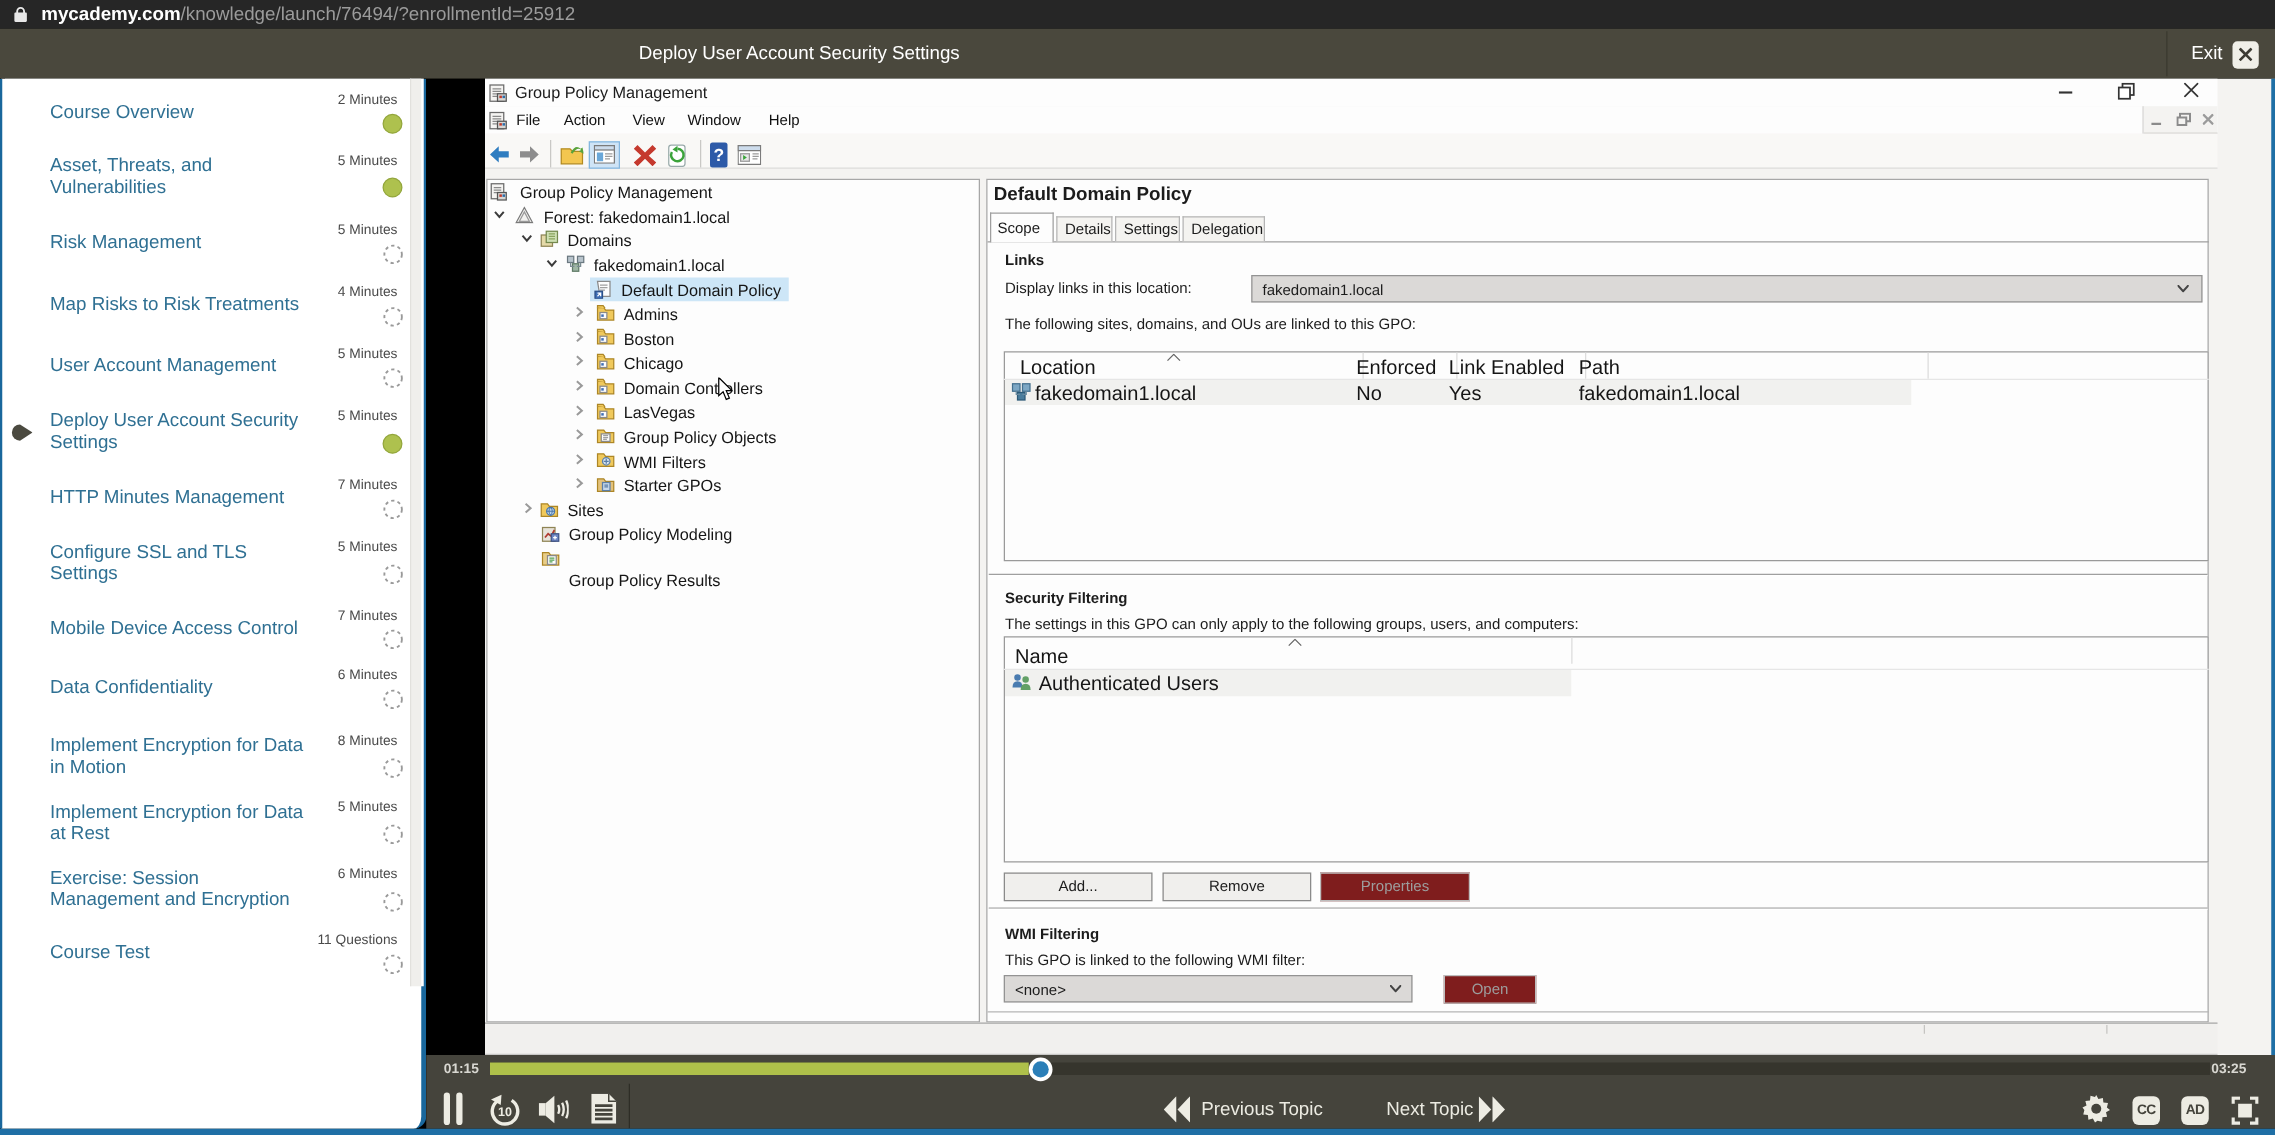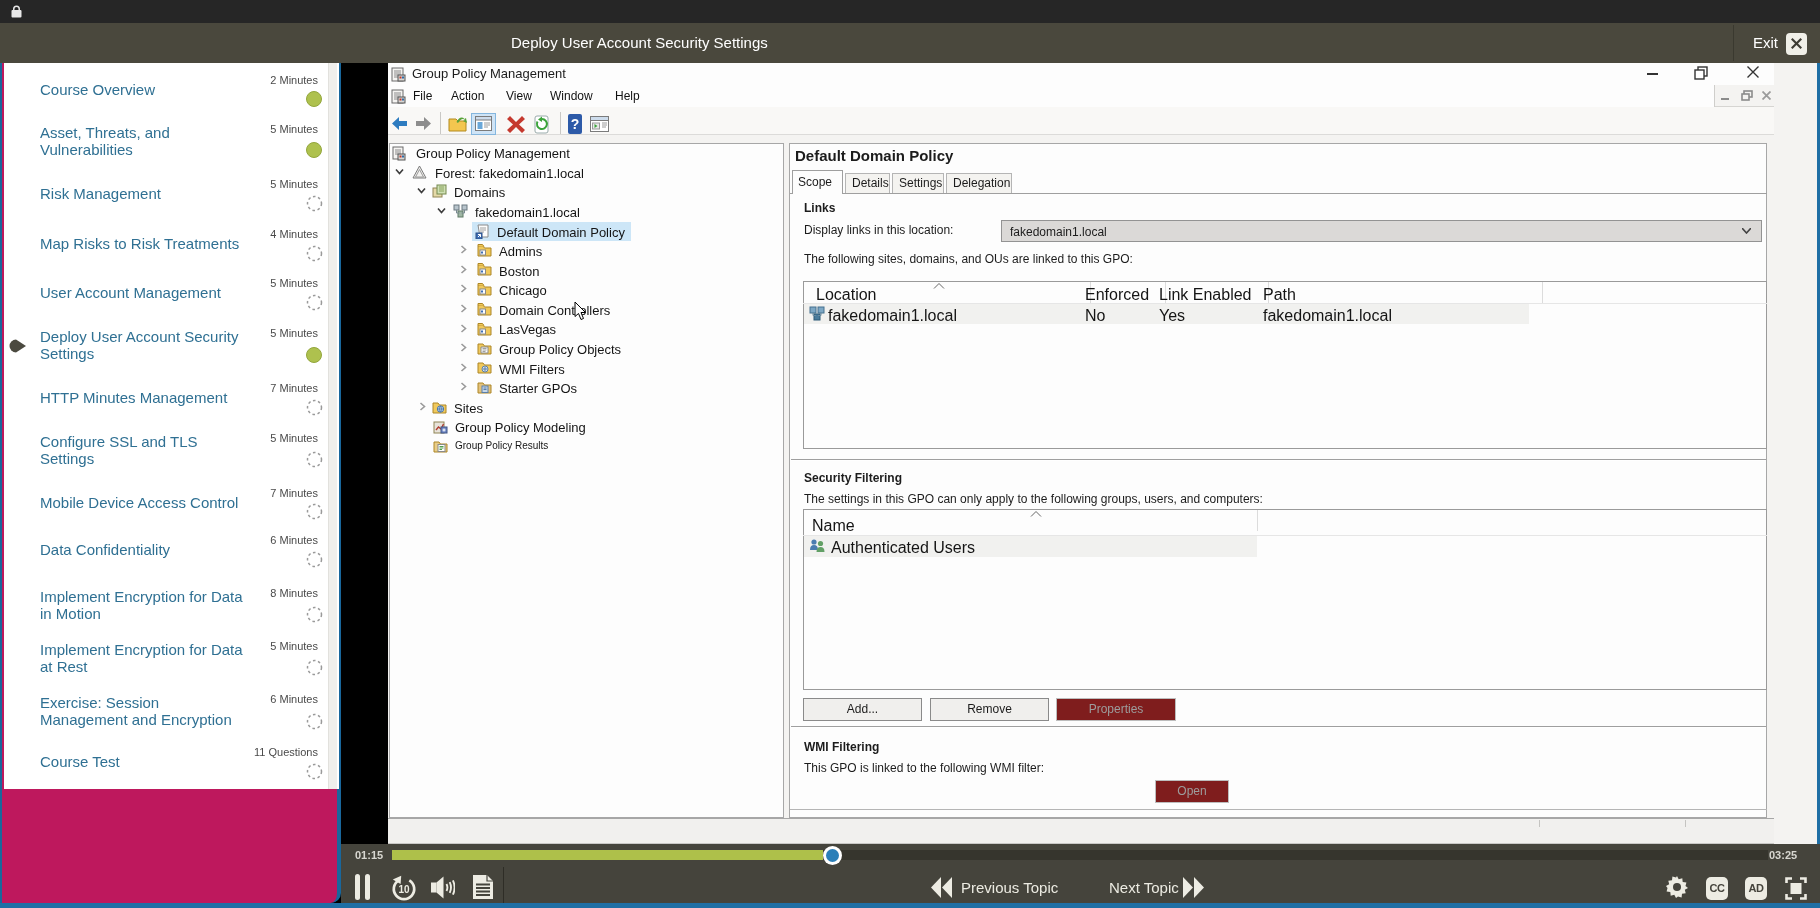--- a/index.html
+++ b/index.html
@@ -2,21 +2,21 @@
 <html><head><meta charset="utf-8"><title>Course</title><style>
 *{margin:0;padding:0;box-sizing:border-box}
 html,body{width:1820px;height:908px;overflow:hidden}
 body{font-family:"Liberation Sans",sans-serif;background:#000;position:relative}
 .abs{position:absolute}
 #urlbar{left:0;top:0;width:1820px;height:23px;background:#262626;color:#fff}
 #header{left:0;top:23px;width:1820px;height:40px;background:#4a483d}
 #hdrblue{left:0;top:0;width:501px;height:40px;background:#19679c}
 .hl{color:#fff;font-size:14px;font-weight:bold;white-space:nowrap}
 #stage{left:0;top:63px;width:1820px;height:840px;background:#000}
-#sidebar{left:0;top:0;width:341px;height:840px;background:#be185d;border-left:2px solid #19679c;border-right:4px solid #19679c;border-bottom-right-radius:10px}
+#sidebar{left:0;top:0;width:341px;height:840px;background:#ffffff;border-left:2px solid #19679c;border-right:4px solid #19679c;border-bottom-right-radius:10px}
 #sblist{left:2px;top:0;width:335px;height:726px;background:#ffffff}
 #sbgutter{left:326px;top:0;width:9px;height:726px;background:#f0efec;border-left:1px solid #e2e1dd}
 .ti{color:#2f7093;font-size:15px;line-height:16.5px;white-space:nowrap}
 .mi{color:#4a4a4a;font-size:11px;position:absolute;right:21px;text-align:right;white-space:nowrap}
 .cir{position:absolute;width:16px;height:16px;border-radius:50%}
 .cg{background:#aec14e;border:1px solid #93a63c}
 #win{left:388px;top:0;width:1506px;height:781px;background:#f4f3f1;font-size:12px;color:#1c1c1c}
 #titlebar{left:0;top:0;width:1386px;height:22px;background:#fdfdfd}
 #menubar{left:0;top:22px;width:1386px;height:22px;background:#fdfdfd}
 .mtxt{position:absolute;top:4px;font-size:12px;color:#111}
@@ -35,20 +35,21 @@
 .ctxt{color:#ecebe2;font-size:15px;position:absolute}
 #bottomline{left:0;top:903px;width:1820px;height:5px;background:#1f6fa5}
 .tm{color:#d8d7d1;font-size:11px;font-weight:bold;position:absolute}
 svg{display:block}
 </style></head><body>
 
 <div class="abs" id="urlbar">
  <svg class="abs" style="left:11px;top:5px" width="11" height="13" viewBox="0 0 11 13">
       <path fill="#e8e8e8" d="M2 5V4a3.5 3.5 0 0 1 7 0v1h.6c.5 0 .9.4.9.9v5.7c0 .5-.4.9-.9.9H1.4c-.5 0-.9-.4-.9-.9V5.9c0-.5.4-.9.9-.9H2zm1.5 0h4V4a2 2 0 0 0-4 0v1z"></path>
     </svg>
+ <div class="abs" style="left:33px;top:3px;font-size:15px;color:#ffffff"><b>mycademy.com</b><span style="color:#9b9b9b">/knowledge/launch/76494/?enrollmentId=25912</span></div>
 </div>
 
 <div class="abs" id="header">
  <div class="abs" style="left:511px;top:11px;color:#fff;font-size:15px">Deploy User Account Security Settings</div>
  <div class="abs" style="left:1733px;top:2px;width:1px;height:36px;background:#3a392f"></div>
  <div class="abs" style="left:1753px;top:11px;color:#fff;font-size:15px">Exit</div>
  <div class="abs" style="left:1786px;top:10px;width:21px;height:22px;background:#f0efe8;border-radius:4px">
   <svg style="margin:5px auto 0" width="11" height="11" viewBox="0 0 11 11">
         <path d="M1.5 0 5.5 4 9.5 0 11 1.5 7 5.5 11 9.5 9.5 11 5.5 7 1.5 11 0 9.5 4 5.5 0 1.5z" fill="#3c3b33"></path>
       </svg>
@@ -382,21 +383,21 @@
           </svg>
         </div>
 <div class="trow" style="left:65px;top:276px;font-size:13px">Group Policy Modeling</div>
 <div class="abs" style="left:43px;top:295px">
           <svg width="15" height="14" viewBox="0 0 15 14">
             <path d="M1 3 H6 L7.5 5 H14 V13 H1 Z" fill="#e8cd88" stroke="#ad8626"></path>
             <rect x="5" y="5.5" width="7" height="7" fill="#fdfdfd" stroke="#8a8a8a"></rect>
             <path d="M6.5 7.5h4M6.5 9h4M6.5 10.5h2.5" stroke="#50a050"></path>
           </svg>
         </div>
-<div class="trow" style="left:65px;top:296px;font-size:10px">Group Policy Results</div>
+<div class="trow" style="left:65px;top:313px;font-size:13px">Group Policy Results</div>
 <svg class="abs" style="left:184px;top:158px" width="13" height="20" viewBox="0 0 13 20">
           <path d="M1 0 V14.5 L4.5 11.5 7 17.5 9.5 16.5 7 10.5 11.5 10.5 Z" fill="#fff" stroke="#000" stroke-width="1"></path>
         </svg>
 </div>
 <div class="abs" id="rightpane">
 <div class="abs b" style="left:5px;top:3px;font-size:15px">Default Domain Policy</div>
 <div class="abs" style="left:0px;top:49px;width:977px;height:1px;background:#9f9f9f"></div>
 <div class="abs" style="left:2px;top:26px;width:51px;height:24px;background:#fdfdfd;border:1px solid #9f9f9f;border-bottom:none;z-index:2"></div>
 <div class="abs" style="left:8px;top:31px;font-size:12px;z-index:3">Scope</div>
 <div class="abs" style="left:55px;top:29px;width:45px;height:20px;background:#f4f3f0;border:1px solid #b5b5b5;border-bottom:none"></div>
@@ -459,20 +460,26 @@
             <path d="M7.5 14 q0-5 4-5 q4 0 4 5z" fill="#62a066"></path>
           </svg>
         </div>
 <div class="trow" style="left:41px;top:395px">Authenticated Users</div>
 <div class="btn" style="left:13px;top:554px;width:119px;height:23px;line-height:21px">Add...</div>
 <div class="btn" style="left:140px;top:554px;width:119px;height:23px;line-height:21px">Remove</div>
 <div class="btn dis" style="left:266px;top:554px;width:120px;height:23px;line-height:21px">Properties</div>
 <div class="sep2" style="left:1px;top:582px;width:975px"></div>
 <div class="abs b" style="left:14px;top:596px">WMI Filtering</div>
 <div class="abs" style="left:14px;top:617px">This GPO is linked to the following WMI filter:</div>
+<div class="dd" style="left:13px;top:636px;width:327px;height:22px">
+          <span style="position:absolute;left:8px;top:4px">&lt;none&gt;</span>
+          <svg class="ddarr" style="left:308px">
+            <path d="M0 0 4.5 5 9 0" stroke="#444" stroke-width="1.6" fill="none"></path>
+          </svg>
+        </div>
 <div class="btn dis" style="left:365px;top:636px;width:74px;height:23px;line-height:21px">Open</div>
 <div class="abs" style="left:0px;top:665px;width:977px;height:1px;background:#b5b5b5"></div>
 </div>
 <div class="abs" id="statusbar">
  <div class="abs" style="left:1151px;top:1px;width:1px;height:7px;background:#c5c4c1"></div>
  <div class="abs" style="left:1297px;top:1px;width:1px;height:7px;background:#c5c4c1"></div>
 </div>
 </div>
 </div>
 

